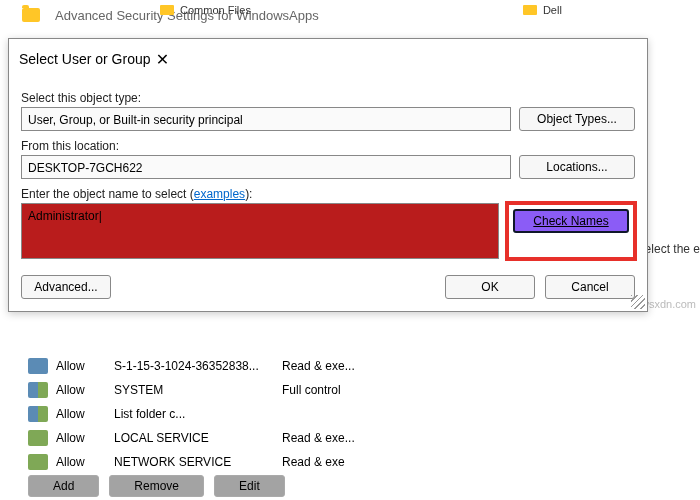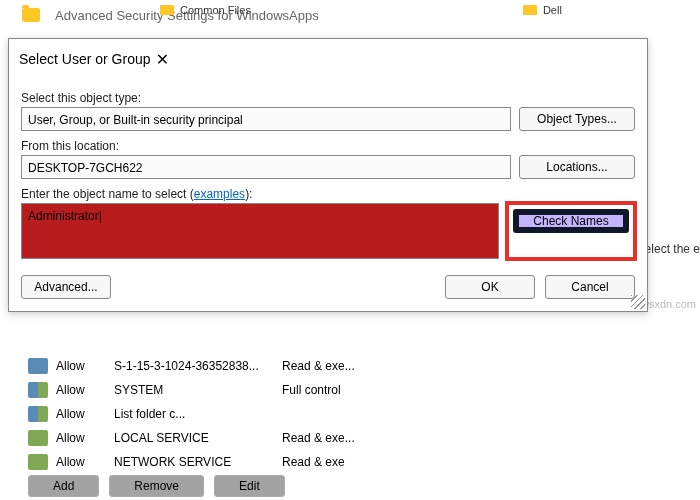--- a/index.html
+++ b/index.html
@@ -35,21 +35,21 @@
     .dlg-title span { font-size: 14px; }
     .close-x { width: 24px; height: 24px; display: flex; align-items: center; justify-content: center; font-size: 16px; cursor: pointer; }
     .dlg-body { padding: 4px 12px 12px; }
     .lbl { margin-top: 8px; margin-bottom: 2px; color: #222; }
     .row { display: flex; gap: 8px; align-items: stretch; }
     .field { flex: 1; border: 1px solid #888; background: #b91c1c; padding: 4px 6px; height: 24px; line-height: 16px; }
     .field.readonly { background: #fafafa; }
     .txtarea { height: 56px; resize: none; font-family: inherit; }
     .btn { border: 1px solid #888; background: #f7f7f7; padding: 0 8px; height: 24px; min-width: 116px; border-radius: 3px; cursor: pointer; display: flex; align-items: center; justify-content: center; }
     .hl-red { outline: 4px solid #E7302A; outline-offset: -2px; }
-    .hl-red .btn { background: #c4b5fd; border: 6px solid #0f172a; }
+    .hl-red .btn { background: #8b5cf6; border: 2px solid #0f172a; text-decoration: underline; }
     .link { color: #0066CC; text-decoration: underline; cursor: pointer; }
     .dlg-footer { display: flex; justify-content: space-between; margin-top: 16px; }
     .dlg-footer .right { display: flex; gap: 10px; }
     .dlg-footer .btn { min-width: 90px; }
     .cursor-caret::after { content: "|"; animation: blink 1s step-end infinite; }
     @keyframes blink { 50% { opacity: 0; } }
     .resize-grip { position: absolute; right: 2px; bottom: 2px; width: 14px; height: 14px; background: repeating-linear-gradient(135deg, #999 0 1px, transparent 1px 4px); }
   </style>
 </head>
 <body>

